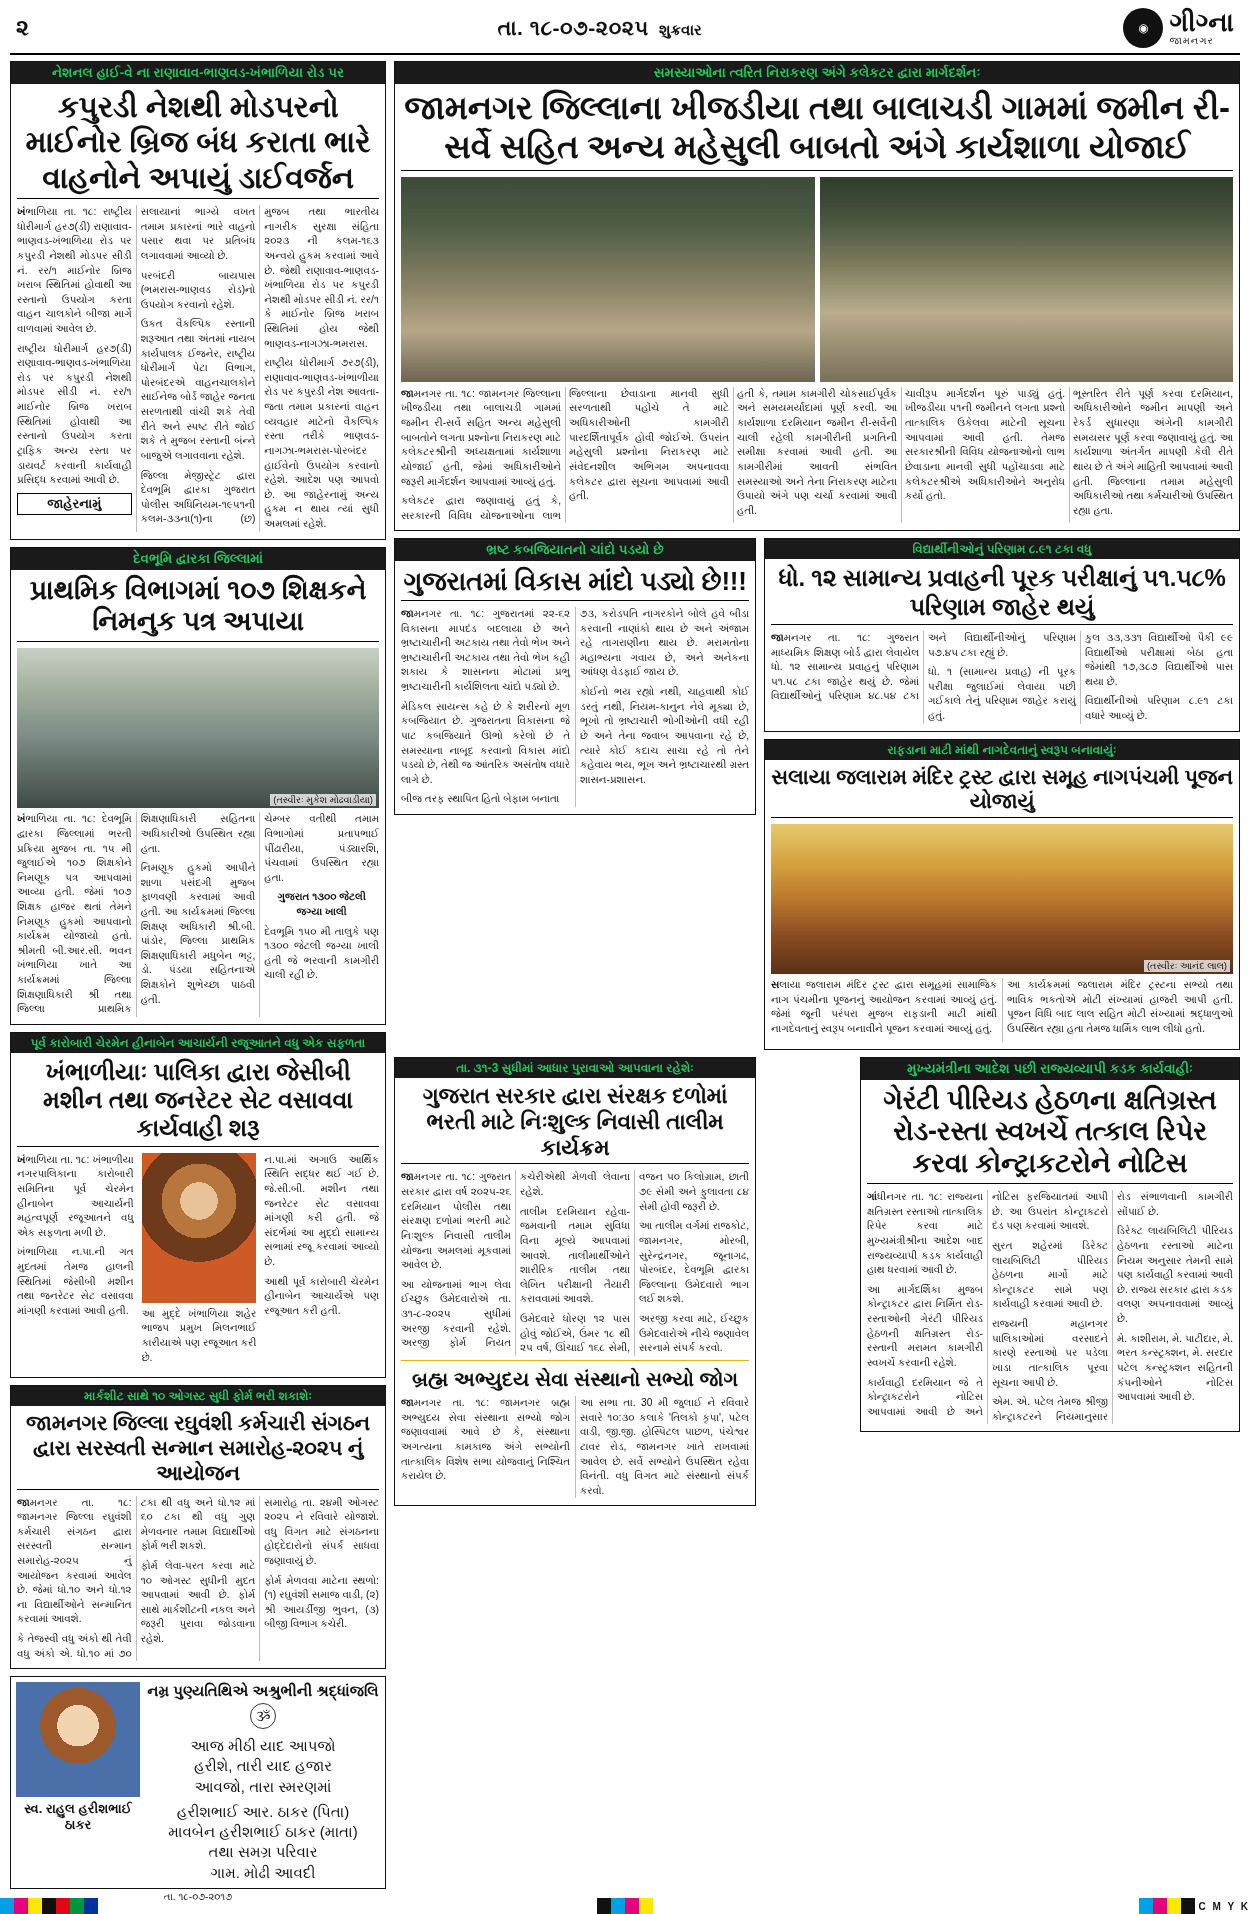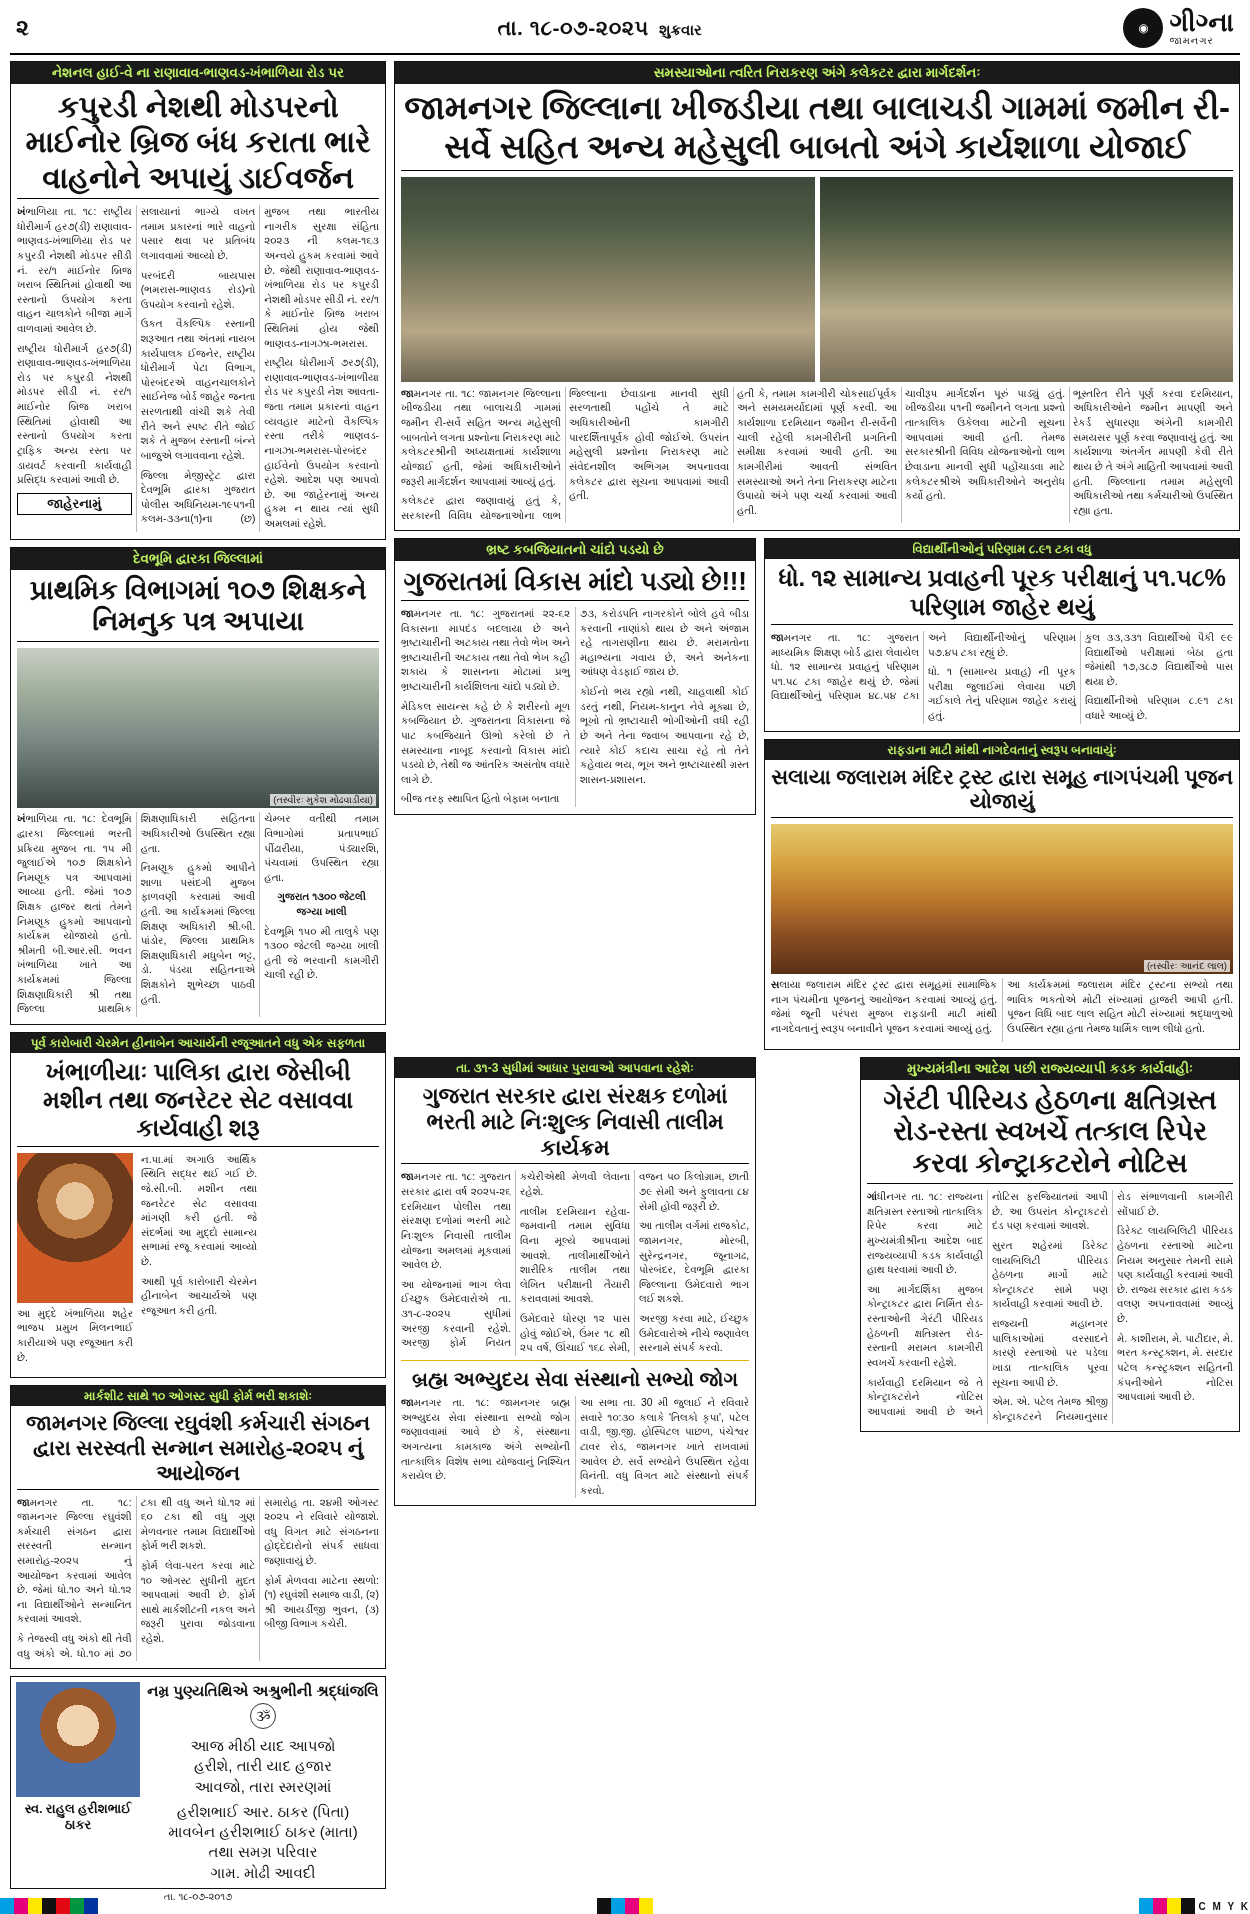--- a/index.html
+++ b/index.html
@@ -30,21 +30,21 @@
   .logo-sub { font-size:10px; letter-spacing:1px; }
 
   
   .cols { display:flex; gap:8px; margin-top:6px; }
   .col-left { width:376px; }
   .col-right { width:846px; }
 
   .block { border:1px solid #111; margin-bottom:7px; padding:5px 6px 7px 6px; background:#fff; }
 
   .kicker {
-    background:#1a1a1a; color:#bef264; font-size:13.5px; font-weight:bold;
+    background:#1a1a1a; color:#22c55e; font-size:13.5px; font-weight:bold;
     text-align:center; padding:3px 4px; margin:-5px -6px 5px -6px;
   }
 
   h1.head {
     font-size:30px; line-height:1.18; font-weight:bold; text-align:center;
     margin:2px 0 6px 0; letter-spacing:-0.3px;
   }
   h3.head { font-size:20px; line-height:1.22; font-weight:bold; text-align:center; margin:2px 0 5px 0; }
   .underline { border-bottom:1.5px solid #000; padding-bottom:3px; }
 
@@ -81,21 +81,21 @@
     background:
       linear-gradient(180deg,#e5c96f 0%,#d6a23e 26%,#b8742c 52%,#8a4d22 74%,#5a3016 100%);
   }
   .ph-child {
     background:
       radial-gradient(circle at 50% 38%, #f1d3b0 0 22%, #9c5a2c 22% 40%, #4b6fa8 40% 100%);
   }
 
   
   .obit { display:flex; gap:6px; border:1px solid #111; padding:5px; }
-  .obit-l { width:124px;font-family:Liberation Serif, serif; }
+  .obit-l { width:124px; }
   .obit-r { flex:1; text-align:center; }
   .obit-title { font-size:15px; font-weight:bold; line-height:1.2; }
   .obit-sub { font-size:15px; line-height:1.35; margin-top:4px; }
   .obit-name { font-size:13px; font-weight:bold; }
   .obit-dates { font-size:10px; }
   .om { width:26px;height:26px;border:1px solid #333;border-radius:50%;display:inline-flex;align-items:center;justify-content:center;font-size:14px;margin:3px auto; }
 
   
   .colorbar { position:absolute; left:0; bottom:0; width:1250px; height:16px; display:flex; }
   .colorbar .seg { flex:1; display:flex; }
@@ -157,20 +157,24 @@
           <p class="txt">ચેમ્બર વતીથી તમામ વિભાગોમાં પ્રતાપભાઈ પીંઢારીયા, પંડ્યારશિ, પંચવામાં ઉપસ્થિત રહ્યા હતા.</p>
           <p class="txt" style="font-weight:bold;text-align:center">ગુજરાત ૧૩૦૦ જેટલી જગ્યા ખાલી</p>
           <p class="txt">દેવભૂમિ ૧૫૦ મી તાલુકે પણ ૧૩૦૦ જેટલી જગ્યા ખાલી હતી જે ભરવાની કામગીરી ચાલી રહી છે.</p>
         </div>
       </div>
 
       <div class="block">
         <div class="kicker" style="font-size:12px">પૂર્વ કારોબારી ચેરમેન હીનાબેન આચાર્યની રજૂઆતને વધુ એક સફળતા</div>
         <h1 class="head underline" style="font-size:24px">ખંભાળીયાઃ પાલિકા દ્વારા જેસીબી મશીન તથા જનરેટર સેટ વસાવવા કાર્યવાહી શરૂ</h1>
         <div class="row" style="margin-top:5px;">
+          <div style="width:118px;">
+            <p class="txt first">ખંભાળિયા તા. ૧૮: ખંભાળીયા નગરપાલિકાના કારોબારી સમિતિના પૂર્વ ચેરમેન હીનાબેન આચાર્યની મહત્વપૂર્ણ રજૂઆતને વધુ એક સફળતા મળી છે.</p>
+            <p class="txt">ખંભાળિયા ન.પા.ની ગત મુદતમાં તેમજ હાલની સ્થિતિમાં જેસીબી મશીન તથા જનરેટર સેટ વસાવવા માંગણી કરવામાં આવી હતી.</p>
+          </div>
           <div style="width:116px;">
             <div class="photo ph-portrait" style="height:150px;"></div>
             <p class="txt" style="margin-top:4px">આ મુદ્દે ખંભાળિયા શહેર ભાજપ પ્રમુખ મિલનભાઈ કારીયાએ પણ રજૂઆત કરી છે.</p>
           </div>
           <div style="width:116px;">
             <p class="txt">ન.પા.માં અગાઉ આર્થિક સ્થિતિ સદ્ધર થઈ ગઈ છે. જે.સી.બી. મશીન તથા જનરેટર સેટ વસાવવા માંગણી કરી હતી. જે સંદર્ભમાં આ મુદ્દો સામાન્ય સભામાં રજૂ કરવામાં આવ્યો છે.</p>
             <p class="txt">આથી પૂર્વ કારોબારી ચેરમેન હીનાબેન આચાર્યએ પણ રજૂઆત કરી હતી.</p>
           </div>
         </div>
       </div>

